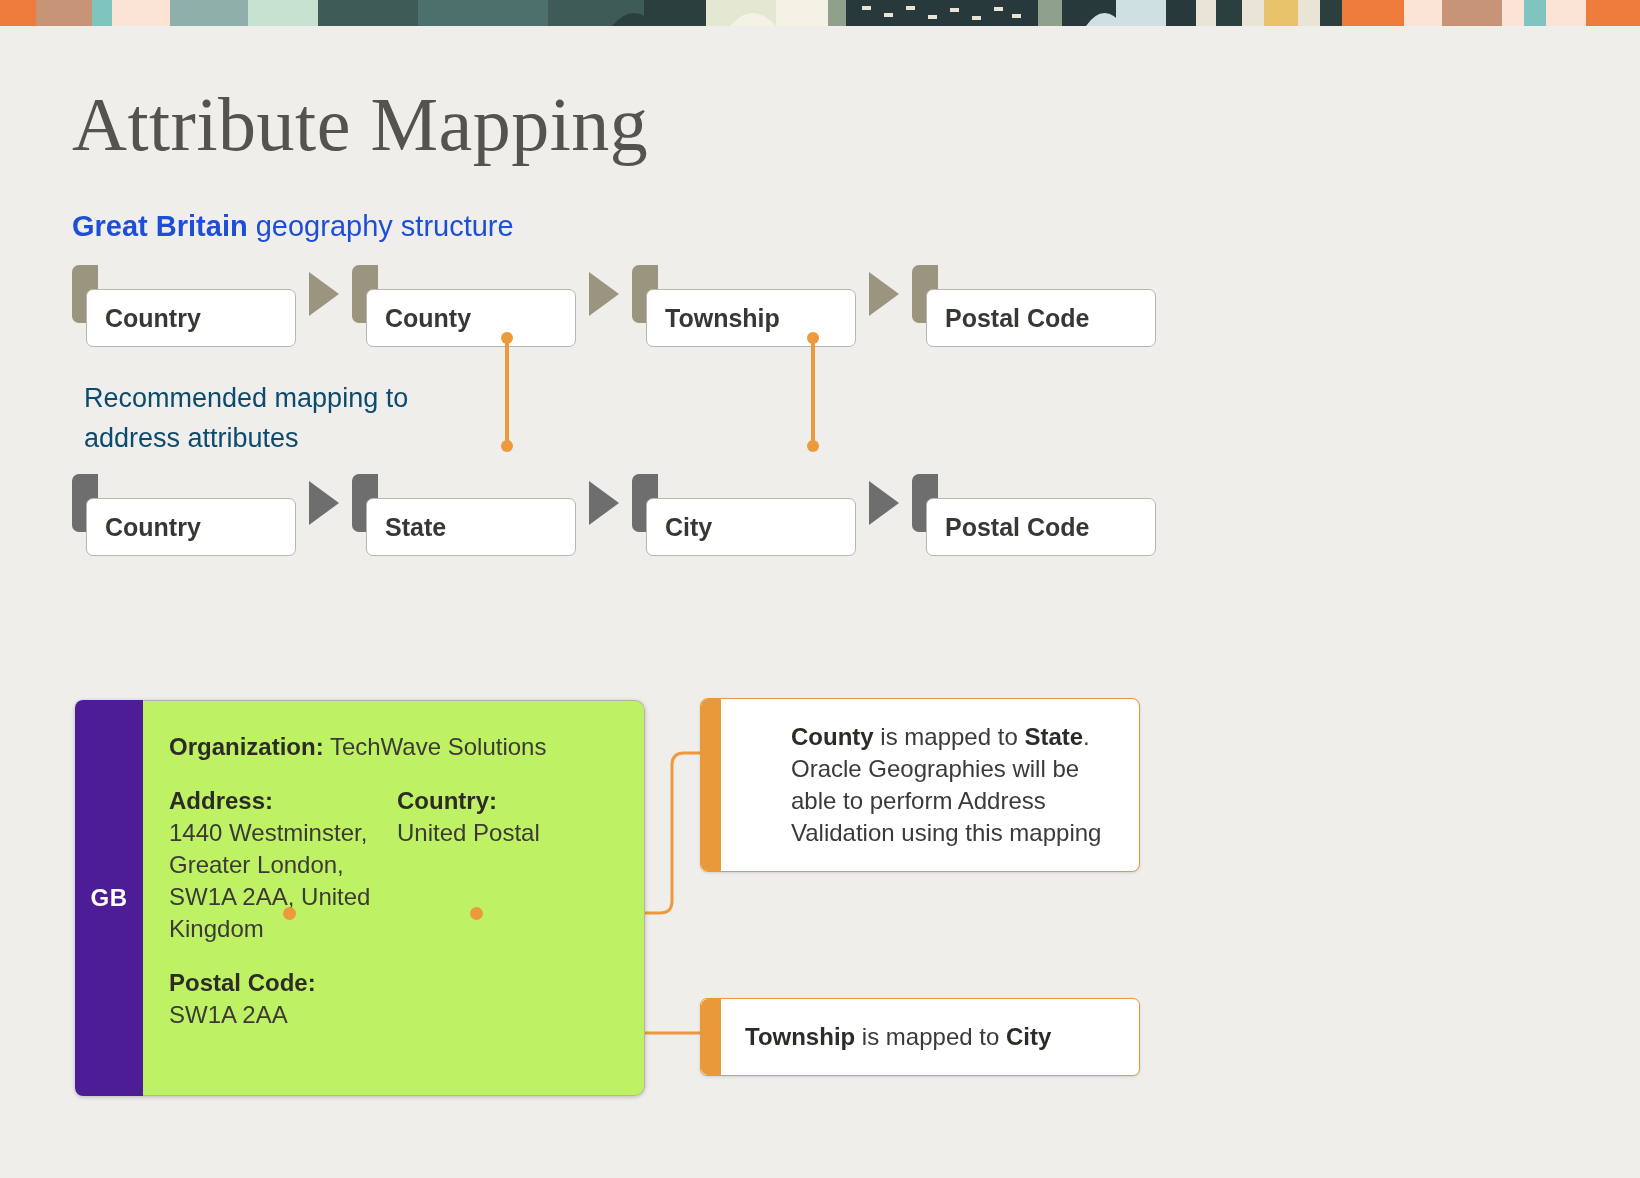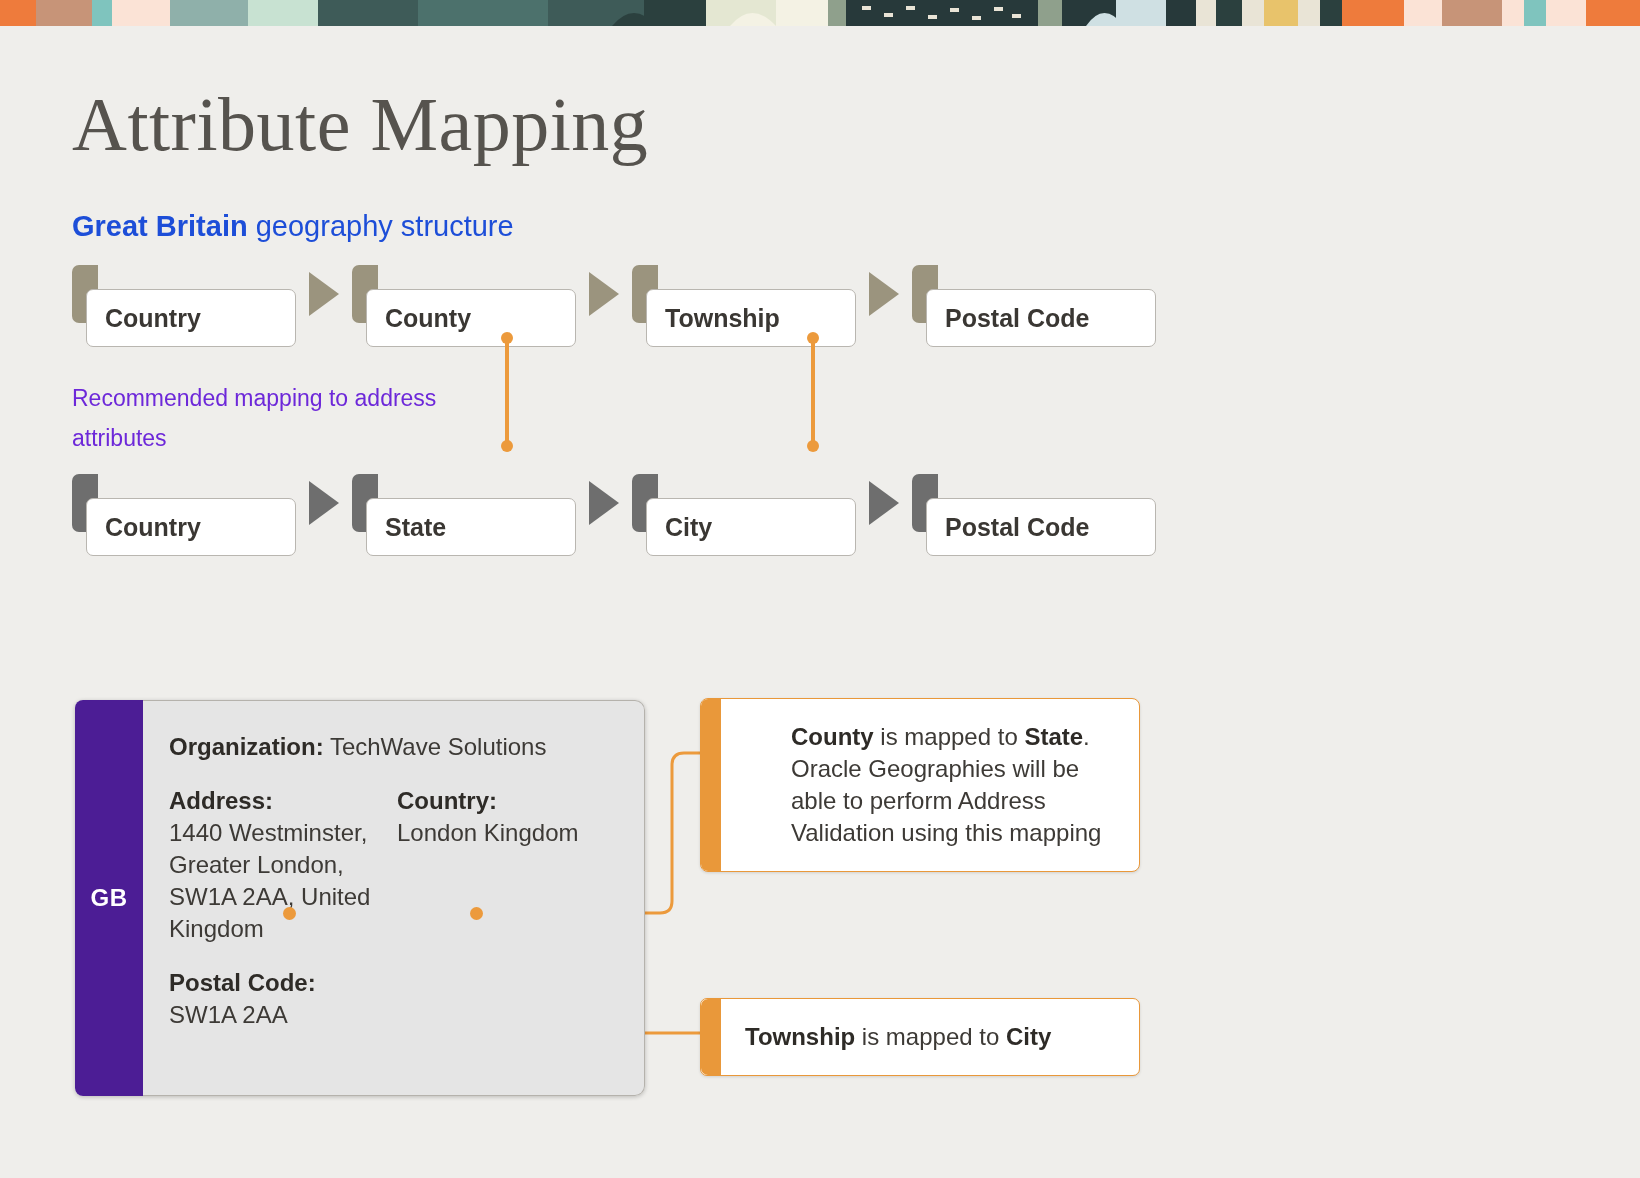--- a/index.html
+++ b/index.html
@@ -51,26 +51,26 @@
     top: 208px;
     font-size: 29px;
     line-height: 36px;
     color: #1d4ed8;
     white-space: nowrap;
   }
   .caption-gb b { font-weight: 700; }
 
   .caption-rec {
     position: absolute;
-    left: 72px;
+    left: 84px;
     top: 378px;
     width: 400px;
-    font-size: 23px;
+    font-size: 27px;
     line-height: 40px;
-    color: #6d28d9;
+    color: #0c4a6e;
   }
 
   
   .chip-row {
     position: absolute;
     left: 72px;
     display: flex;
     align-items: center;
   }
   .chip-row.row-top { top: 265px; }
@@ -170,21 +170,21 @@
     justify-content: center;
   }
   .addr-flag .flag-text {
     font-size: 24px;
     font-weight: 700;
     color: #FFFFFF;
     letter-spacing: 0.5px;
   }
   .addr-body {
     flex: 1;
-    background: #e5e5e5;
+    background: #bef264;
     border: 1px solid #B5B2AC;
     border-left: none;
     border-radius: 0 10px 10px 0;
     padding: 30px 26px 20px 26px;
     position: relative;
   }
 
   .addr-line {
     font-size: 24px;
     line-height: 32px;
@@ -416,21 +416,21 @@
         <b>Organization:</b><span> TechWave Solutions</span>
       </div>
 
       <div class="addr-cols">
         <div class="addr-col-left">
           <div class="addr-key">Address:</div>
           <div class="addr-val">1440 Westminster, Greater London, SW1A 2AA, United Kingdom</div>
         </div>
         <div class="addr-col-right">
           <div class="addr-key">Country:</div>
-          <div class="addr-val">London Kingdom</div>
+          <div class="addr-val">United Postal</div>
         </div>
       </div>
 
 
       <div class="addr-postal">
         <div class="addr-key">Postal Code:</div>
         <div class="addr-val">SW1A 2AA</div>
       </div>
 
     </div>

